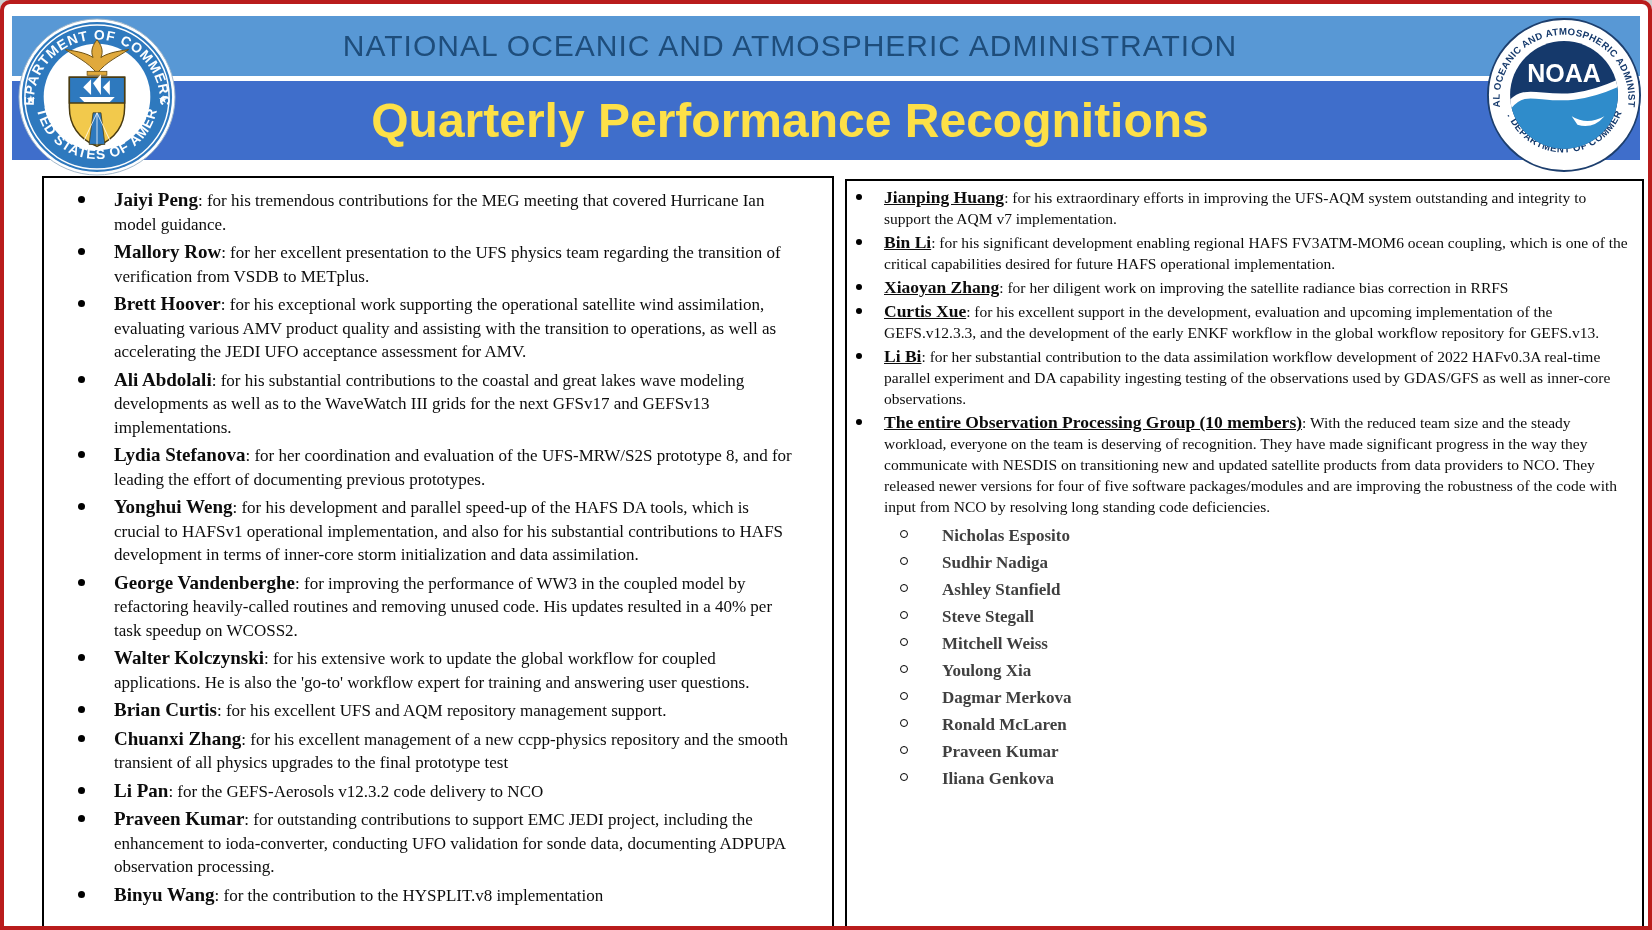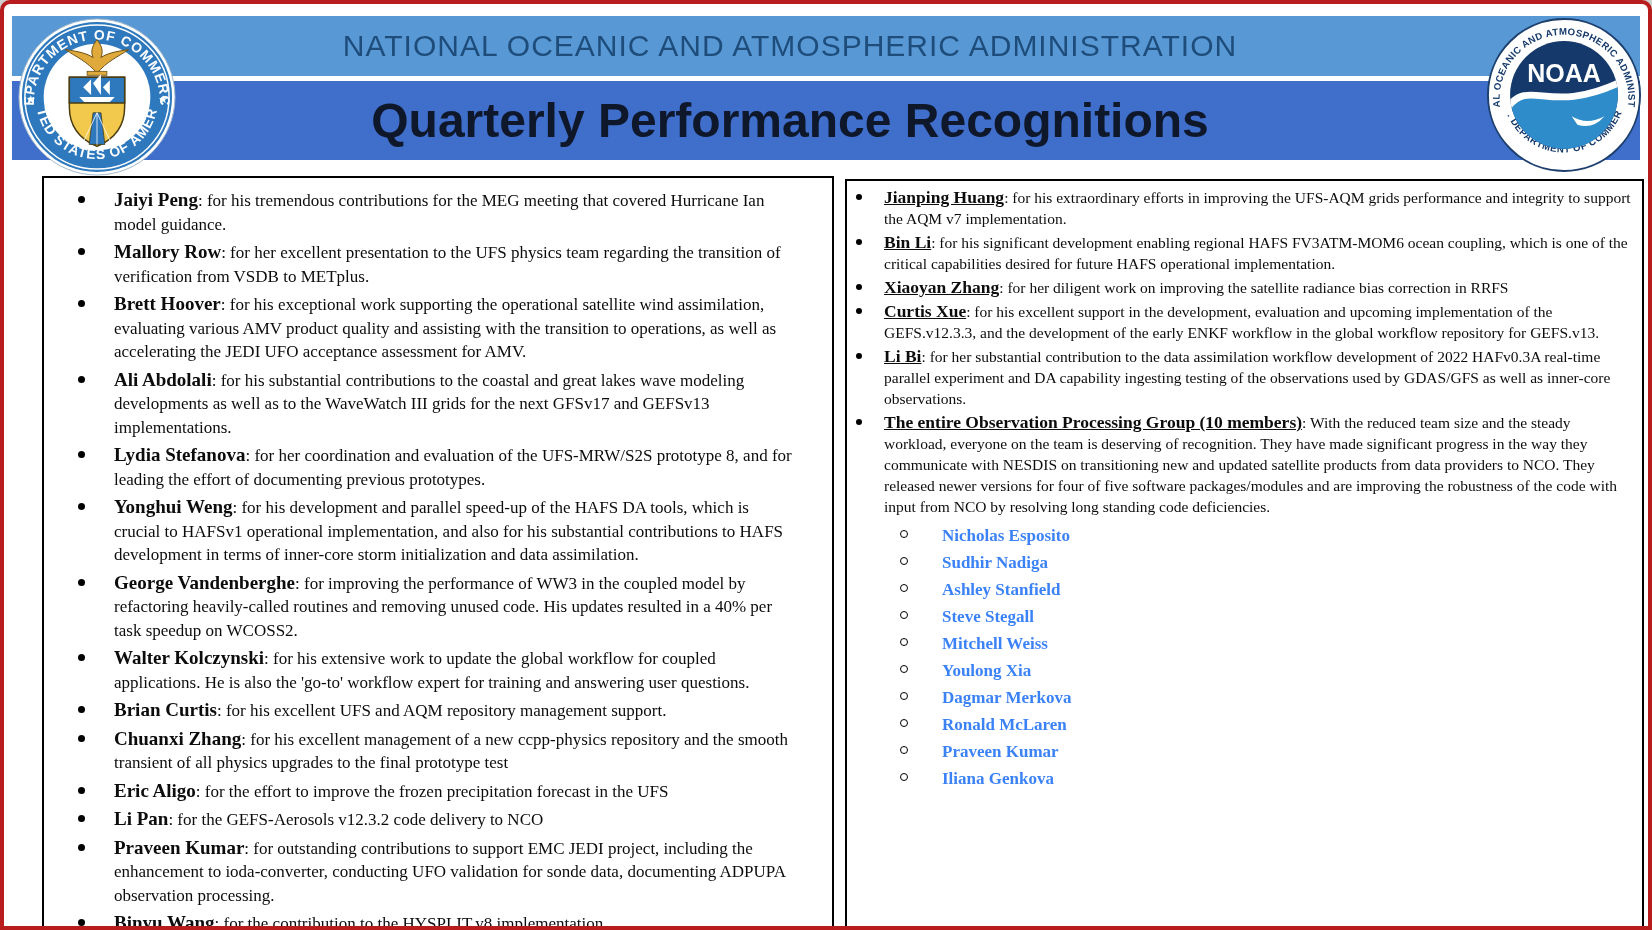--- a/index.html
+++ b/index.html
@@ -26,21 +26,21 @@
   .agency-title{
     font-family:"Liberation Sans",sans-serif;font-size:30px;letter-spacing:1px;
     color:var(--agency-text);padding-right:72px;white-space:nowrap;
   }
   .band-main{
     position:absolute;left:8px;right:8px;top:77px;height:79px;
     background:var(--band-main);display:flex;align-items:center;justify-content:center;
   }
   .page-title{
     font-family:"Liberation Sans",sans-serif;font-weight:bold;font-size:48px;
-    color:#0f172a;padding-right:72px;white-space:nowrap;
+    color:#fde047;padding-right:72px;white-space:nowrap;
   }
   
   .doc-seal{position:absolute;left:14px;top:14px;width:158px;height:158px;z-index:5;}
   .noaa-logo{position:absolute;left:1483px;top:14px;width:154px;height:154px;z-index:5;}
   
   .box{position:absolute;background:#ffffff;border:2px solid var(--box-border);box-sizing:border-box;z-index:1;}
   .box-left{left:38px;top:172px;width:792px;height:766px;padding:10px 40px 0 0;}
   .box-right{left:841px;top:175px;width:799px;height:775px;padding:6px 10px 0 0;}
   ul.rec-list{margin:0;padding:0;}
   .rec-item{
@@ -50,21 +50,21 @@
   .rec-item::before{
     content:"";position:absolute;left:34px;top:8px;width:7px;height:7px;border-radius:50%;background:#000;
   }
   .rec-name{font-weight:bold;font-size:19px;}
   .box-right .rec-item{padding-left:37px;margin-bottom:3px;font-size:15.5px;line-height:21px;}
   .box-right .rec-item::before{left:9px;top:7px;width:6px;height:6px;}
   .box-right .rec-name{font-size:17.5px;text-decoration:underline;}
   ul.members{margin:8px 0 0 8px;padding:0;}
   .member{
     list-style:none;position:relative;padding-left:50px;margin:0 0 6px 0;
-    font-weight:bold;font-size:17px;line-height:21px;color:#3b82f6;
+    font-weight:bold;font-size:17px;line-height:21px;color:#404040;
   }
   .member::before{
     content:"";position:absolute;left:8px;top:5px;width:8px;height:8px;border-radius:50%;
     background:transparent;border:1.5px solid #000;box-sizing:border-box;
   }
   
   .bottom-edge{
     position:absolute;left:0;right:0;top:922px;height:8px;background:#e3e3e3;
     border-top:1px solid #adadad;z-index:0;
   }
@@ -154,30 +154,29 @@
         <li class="rec-item"><span class="rec-name">Jaiyi Peng</span><span>: for his tremendous contributions for the MEG meeting that covered Hurricane Ian model guidance.</span></li>
         <li class="rec-item"><span class="rec-name">Mallory Row</span><span>: for her excellent presentation to the UFS physics team regarding the transition of verification from VSDB to METplus.</span></li>
         <li class="rec-item"><span class="rec-name">Brett Hoover</span><span>: for his exceptional work supporting the operational satellite wind assimilation, evaluating various AMV product quality and assisting with the transition to operations, as well as accelerating the JEDI UFO acceptance assessment for AMV.</span></li>
         <li class="rec-item"><span class="rec-name">Ali Abdolali</span><span>: for his substantial contributions to the coastal and great lakes wave modeling developments as well as to the WaveWatch III grids for the next GFSv17 and GEFSv13 implementations.</span></li>
         <li class="rec-item"><span class="rec-name">Lydia Stefanova</span><span>: for her coordination and evaluation of the UFS-MRW/S2S prototype 8, and for leading the effort of documenting previous prototypes.</span></li>
         <li class="rec-item"><span class="rec-name">Yonghui Weng</span><span>: for his development and parallel speed-up of the HAFS DA tools, which is crucial to HAFSv1 operational implementation, and also for his substantial contributions to HAFS development in terms of inner-core storm initialization and data assimilation.</span></li>
         <li class="rec-item"><span class="rec-name">George Vandenberghe</span><span>: for improving the performance of WW3 in the coupled model by refactoring heavily-called routines and removing unused code. His updates resulted in a 40% per task speedup on WCOSS2.</span></li>
         <li class="rec-item"><span class="rec-name">Walter Kolczynski</span><span>: for his extensive work to update the global workflow for coupled applications. He is also the 'go-to' workflow expert for training and answering user questions.</span></li>
         <li class="rec-item"><span class="rec-name">Brian Curtis</span><span>: for his excellent UFS and AQM repository management support.</span></li>
         <li class="rec-item"><span class="rec-name">Chuanxi Zhang</span><span>: for his  excellent management of a new ccpp-physics repository and the smooth transient of all physics upgrades to the final prototype test</span></li>
-        <li class="rec-item"><span class="rec-name">Eric Aligo</span><span>: for the effort to improve the frozen precipitation forecast in the UFS</span></li>
         <li class="rec-item"><span class="rec-name">Li Pan</span><span>: for the GEFS-Aerosols v12.3.2 code delivery to NCO</span></li>
         <li class="rec-item"><span class="rec-name">Praveen Kumar</span><span>: for outstanding contributions to support EMC JEDI project, including the enhancement to ioda-converter, conducting UFO validation for sonde data, documenting ADPUPA observation processing.</span></li>
         <li class="rec-item"><span class="rec-name">Binyu Wang</span><span>: for the contribution to the HYSPLIT.v8 implementation</span></li>
       </ul>
   </div>
 
   <div class="box box-right">
     <ul class="rec-list" id="right-list">
-        <li class="rec-item"><span class="rec-name">Jianping Huang</span><span>: for his extraordinary efforts in improving the UFS-AQM grids performance and integrity to support the AQM v7 implementation.</span></li>
+        <li class="rec-item"><span class="rec-name">Jianping Huang</span><span>: for his extraordinary efforts in improving the UFS-AQM system outstanding and integrity to support the AQM v7 implementation.</span></li>
         <li class="rec-item"><span class="rec-name">Bin Li</span><span>: for his significant development enabling regional HAFS FV3ATM-MOM6 ocean coupling, which is one of the critical capabilities desired for future HAFS operational implementation.</span></li>
         <li class="rec-item"><span class="rec-name">Xiaoyan Zhang</span><span>: for her diligent work on improving the satellite radiance bias correction in RRFS</span></li>
         <li class="rec-item"><span class="rec-name">Curtis Xue</span><span>: for his excellent support in the development, evaluation and upcoming implementation of the GEFS.v12.3.3, and the development of the early ENKF workflow in the global workflow repository for GEFS.v13.</span></li>
         <li class="rec-item"><span class="rec-name">Li Bi</span><span>: for her substantial contribution to the data assimilation workflow development of 2022 HAFv0.3A real-time parallel experiment and DA capability ingesting testing of  the observations used by GDAS/GFS as well as inner-core observations.</span></li>
         <li class="rec-item"><span class="rec-name">The entire Observation Processing Group (10 members)</span><span>: With the reduced team size and the steady workload, everyone on the team is deserving of recognition. They have made significant progress in the way they communicate with NESDIS on transitioning new and updated satellite products from data providers to NCO. They released newer versions for four of five software packages/modules and are improving the robustness of the code with input from NCO by resolving long standing code deficiencies.</span><ul class="members">
             <li class="member">Nicholas Esposito</li>
             <li class="member">Sudhir Nadiga</li>
             <li class="member">Ashley Stanfield</li>
             <li class="member">Steve Stegall</li>
             <li class="member">Mitchell Weiss</li>

